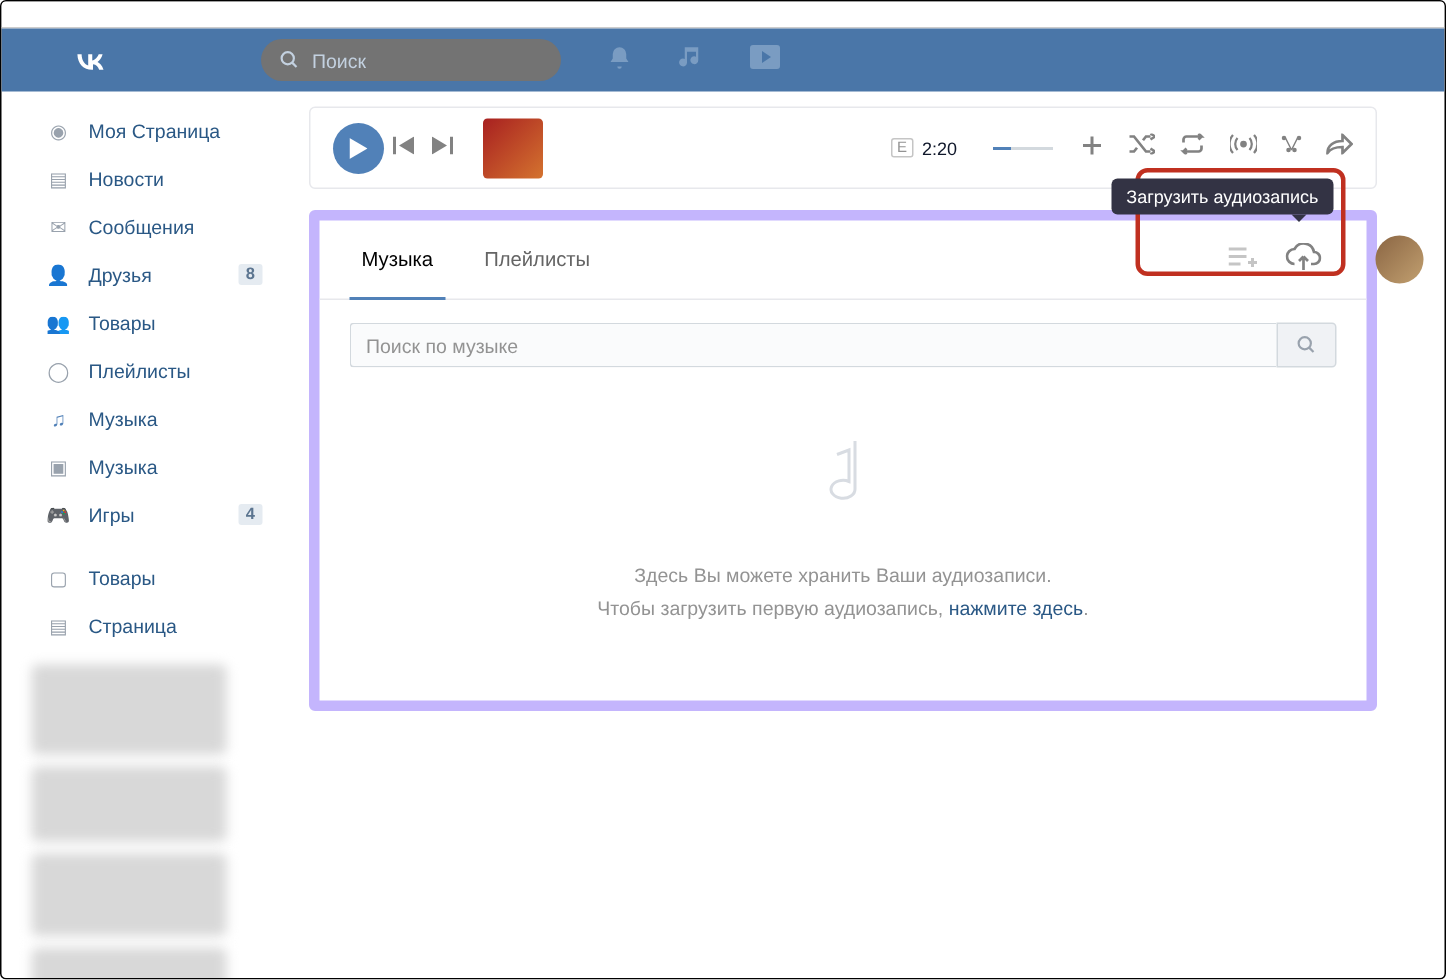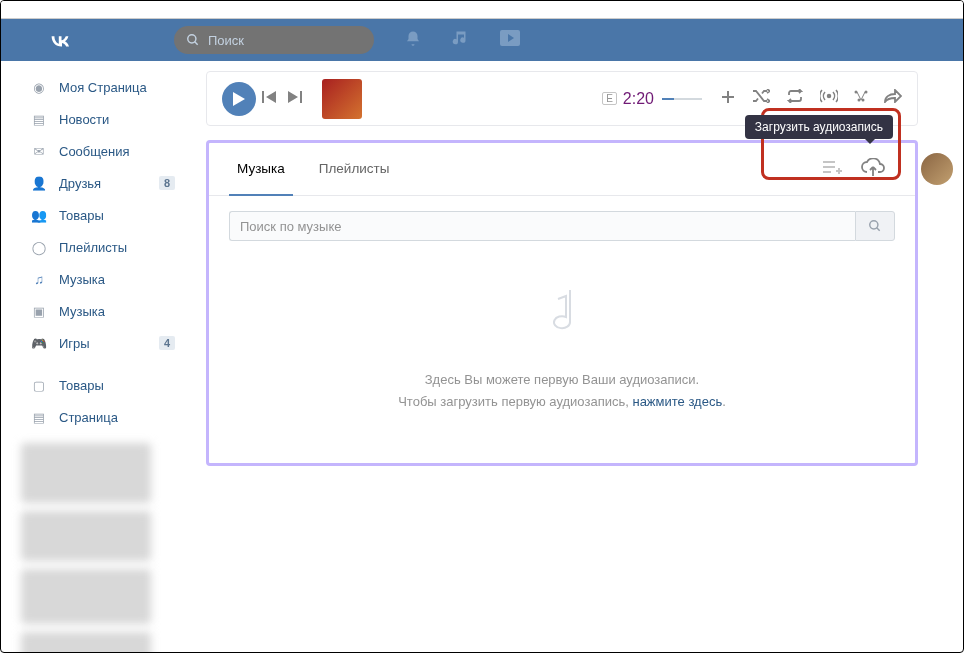--- a/index.html
+++ b/index.html
@@ -27,26 +27,26 @@
 .main { flex: 1; padding: 10px 45px 0 15px; }
 .player { background: #fff; border: 1px solid #e7e8ec; border-radius: 4px; height: 55px; display: flex; align-items: center; padding: 0 15px; margin-bottom: 14px; }
 .play-btn { width: 34px; height: 34px; border-radius: 50%; background: #5181b8; display: flex; align-items: center; justify-content: center; cursor: pointer; }
 .play-btn svg { fill: #fff; }
 .pn-btn { color: #828282; margin: 0 6px; cursor: pointer; }
 .album-art { width: 40px; height: 40px; background: linear-gradient(135deg, #a82020, #d4732f); border-radius: 3px; margin-left: 14px; }
 .track-info { margin-left: 10px; }
 .track-title { color: #000; font-weight: 700; font-size: 13px; }
 .track-artist { color: #939393; font-size: 12px; margin-top: 2px; }
 .exp { color: #939393; font-size: 10px; border: 1px solid #c5c5c5; border-radius: 2px; padding: 0 3px; margin-left: auto; }
-.dur { color: #701a75; font-size: 16px; margin-left: 6px; margin-right: 8px; }
+.dur { color: #0f172a; font-size: 12px; margin-left: 6px; margin-right: 24px; }
 .prog { width: 40px; height: 2px; background: #d3d9de; }
 .prog-fill { width: 30%; height: 100%; background: #5181b8; }
 .pl-icons { display: flex; gap: 16px; margin-left: 18px; color: #828282; }
 .pl-icons > * { cursor: pointer; }
-.content-box { background: #fff; border: 3px solid #c4b5fd; border-radius: 4px; position: relative; }
+.content-box { background: #fff; border: 7px solid #c4b5fd; border-radius: 4px; position: relative; }
 .tabs { display: flex; border-bottom: 1px solid #e7e8ec; padding: 0 20px; position: relative; }
 .tab { padding: 18px 8px; margin-right: 18px; color: #656565; cursor: pointer; font-size: 13.5px; }
 .tab.active { color: #000; border-bottom: 2px solid #5181b8; margin-bottom: -1px; }
 .tab-actions { margin-left: auto; display: flex; align-items: center; gap: 18px; padding-right: 10px; }
 .tab-actions > * { color: #c5c5c5; cursor: pointer; }
 .highlight-box { position: absolute; right: 14px; top: -35px; width: 140px; height: 72px; border: 3px solid #c03020; border-radius: 8px; pointer-events: none; z-index: 5; }
 .tooltip { position: absolute; right: 22px; top: -28px; background: #334; color: #fff; font-size: 12px; padding: 5px 10px; border-radius: 4px; z-index: 6; }
 .tooltip::after { content: ''; position: absolute; bottom: -5px; right: 18px; border: 5px solid transparent; border-top-color: #334; border-bottom: 0; }
 .search-row { padding: 15px 20px; display: flex; gap: 0; }
 .music-search { flex: 1; border: 1px solid #d3d9de; border-right: none; border-radius: 3px 0 0 3px; height: 30px; padding: 0 10px; font-size: 13px; color: #939393; background: #fafbfc; }
@@ -221,20 +221,20 @@
                 <circle cx="10" cy="10" r="7"></circle>
                 <line x1="20" y1="20" x2="15" y2="15"></line>
               </svg>
             </div>
         </div>
         <div class="empty">
           <span class="note-icon"><svg width="40" height="50" viewBox="0 0 40 50" fill="none" stroke="currentColor" stroke-width="2">
                 <path d="M28 4v32a8 6 0 11-4-5V10l-8 3"></path>
               </svg></span>
           <div class="empty-text">
-            <span>Здесь Вы можете первую Ваши аудиозаписи.</span><br>
+            <span>Здесь Вы можете хранить Ваши аудиозаписи.</span><br>
             <span>Чтобы загрузить первую аудиозапись, </span><a href="#">нажмите здесь</a><span>.</span>
           </div>
         </div>
       </div>
     </div>
   </div>
 </div>
 
 </body></html>

